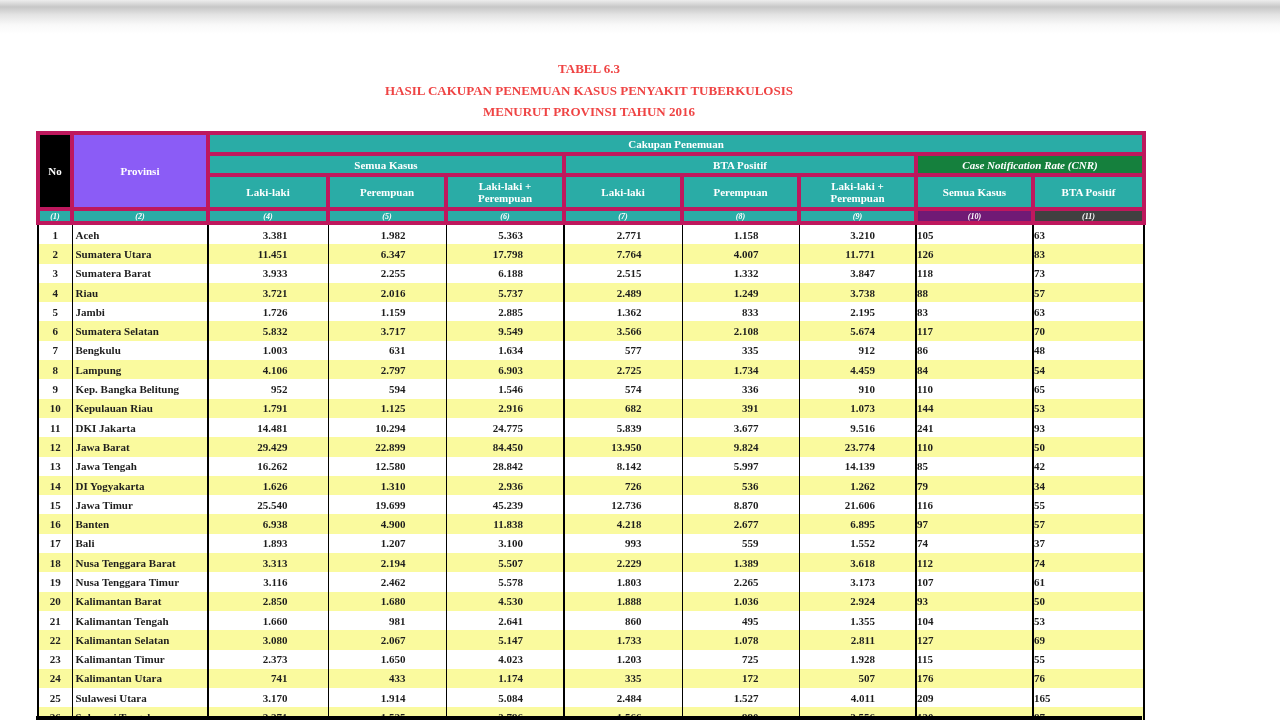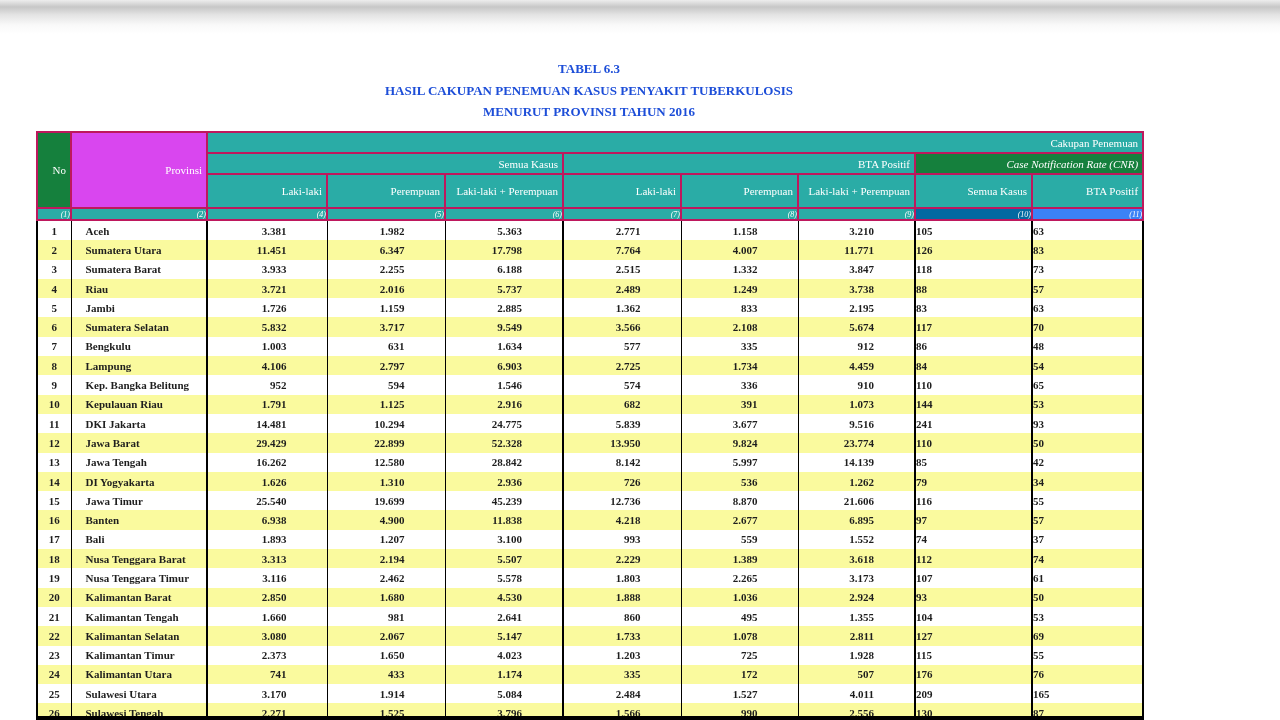--- a/index.html
+++ b/index.html
@@ -1,34 +1,34 @@
 <!DOCTYPE html>
 <html><head>
 <meta charset="utf-8">
 <style>
   html,body{margin:0;padding:0;background:#fff;}
   .canvas{position:relative;width:1280px;height:720px;overflow:hidden;background:#fff;
           font-family:"Liberation Serif", serif;}
   .top-shadow{position:absolute;left:0;top:0;width:1280px;height:34px;
     background:linear-gradient(180deg,#ededed 0px,#c7c7c7 7px,#e4e4e4 15px,#f9f9f9 25px,#ffffff 34px);}
   .title-block{position:absolute;left:36px;top:58px;width:1106px;text-align:center;
-    font-weight:bold;font-size:13px;line-height:21.5px;color:#1d4ed8;}
+    font-weight:bold;font-size:13px;line-height:21.5px;color:#ef4444;}
   table.main{position:absolute;left:36px;top:131px;width:1106px;border-collapse:collapse;
     table-layout:fixed;border:2.5px solid #000;}
   thead{border-bottom:2.5px solid #000;}
-  thead th, thead td{border:2px solid #be185d;color:#fff;font-weight:normal;font-size:11px;
-    text-align:right;vertical-align:middle;padding:0 4px;}
+  thead th, thead td{border:4px solid #be185d;color:#fff;font-weight:bold;font-size:11px;
+    text-align:center;vertical-align:middle;padding:0 4px;}
   thead tr.h1{height:21px;} thead tr.h2{height:21px;} thead tr.h3{height:34px;}
   thead tr.nums td{font-size:8px;font-style:italic;height:10px;line-height:9px;padding:0;}
   .it{font-style:italic;}
   tbody td{border:1px solid #000;border-top:none;border-bottom:none;height:19.3px;
     font-size:11px;font-weight:bold;color:#1e1e1e;padding:0;vertical-align:middle;background:#fff;}
   tbody tr.hl td{background:#FAFA9E;}
   td.no{text-align:center;}
-  td.prov{text-align:left;padding-left:14px;}
+  td.prov{text-align:left;padding-left:3px;}
   td.num{text-align:right;padding-right:40px;}
   td.cnr{text-align:left;}
   .bl2{border-left-width:2.5px !important;}
   .bottom-cut{position:absolute;left:36px;top:716px;width:1106px;height:4px;background:#000;}
 </style>
 </head>
 <body>
 
 <div class="canvas">
   <div class="top-shadow"></div>
@@ -47,22 +47,22 @@
         <col style="width:118px">
         <col style="width:118px">
       <col style="width:118px">
         <col style="width:117px">
         <col style="width:117px">
       <col style="width:117px">
         <col style="width:111px">
     </colgroup>
     <thead>
       <tr class="h1">
-        <th rowspan="3" style="background: #15803d;">No</th>
-        <th rowspan="3" style="background: #d946ef;">Provinsi</th>
+        <th rowspan="3" style="background: #000000;">No</th>
+        <th rowspan="3" style="background: #8b5cf6;">Provinsi</th>
         <th colspan="8" class="bl2" style="background: rgb(42, 172, 166);">Cakupan Penemuan</th>
       </tr>
       <tr class="h2">
         <th colspan="3" class="bl2" style="background: rgb(42, 172, 166);">Semua Kasus</th>
         <th colspan="3" class="bl2" style="background: rgb(42, 172, 166);">BTA Positif</th>
         <th colspan="2" class="bl2 it" style="background: #15803d;">Case Notification Rate (CNR)</th>
       </tr>
       <tr class="h3">
         <th class="bl2" style="background: rgb(42, 172, 166);">Laki-laki</th>
         <th style="background: rgb(42, 172, 166);">Perempuan</th>
@@ -75,22 +75,22 @@
       </tr>
       <tr class="nums">
         <td style="background: rgb(42, 172, 166);">(1)</td>
         <td style="background: rgb(42, 172, 166);">(2)</td>
         <td class="bl2" style="background: rgb(42, 172, 166);">(4)</td>
         <td style="background: rgb(42, 172, 166);">(5)</td>
         <td style="background: rgb(42, 172, 166);">(6)</td>
         <td class="bl2" style="background: rgb(42, 172, 166);">(7)</td>
         <td style="background: rgb(42, 172, 166);">(8)</td>
         <td style="background: rgb(42, 172, 166);">(9)</td>
-        <td class="bl2" style="background: #0369a1;">(10)</td>
-        <td class="bl2" style="background: #3b82f6;">(11)</td>
+        <td class="bl2" style="background: #701a75;">(10)</td>
+        <td class="bl2" style="background: #404040;">(11)</td>
       </tr>
     </thead>
     <tbody>
         <tr>
       <td class="no">1</td>
       <td class="prov">Aceh</td>
       <td class="num bl2">3.381</td>
       <td class="num">1.982</td>
       <td class="num">5.363</td>
       <td class="num bl2">2.771</td>
@@ -217,21 +217,21 @@
       <td class="num">3.677</td>
       <td class="num">9.516</td>
       <td class="cnr bl2">241</td>
       <td class="cnr bl2">93</td>
     </tr>
         <tr class="hl">
       <td class="no">12</td>
       <td class="prov">Jawa Barat</td>
       <td class="num bl2">29.429</td>
       <td class="num">22.899</td>
-      <td class="num">52.328</td>
+      <td class="num">84.450</td>
       <td class="num bl2">13.950</td>
       <td class="num">9.824</td>
       <td class="num">23.774</td>
       <td class="cnr bl2">110</td>
       <td class="cnr bl2">50</td>
     </tr>
         <tr>
       <td class="no">13</td>
       <td class="prov">Jawa Tengah</td>
       <td class="num bl2">16.262</td>

